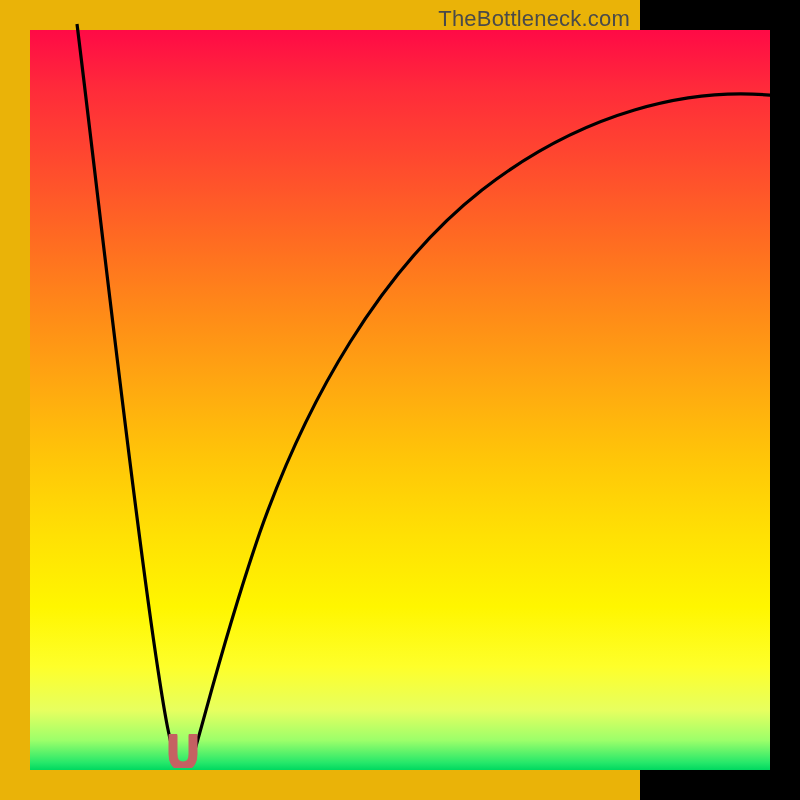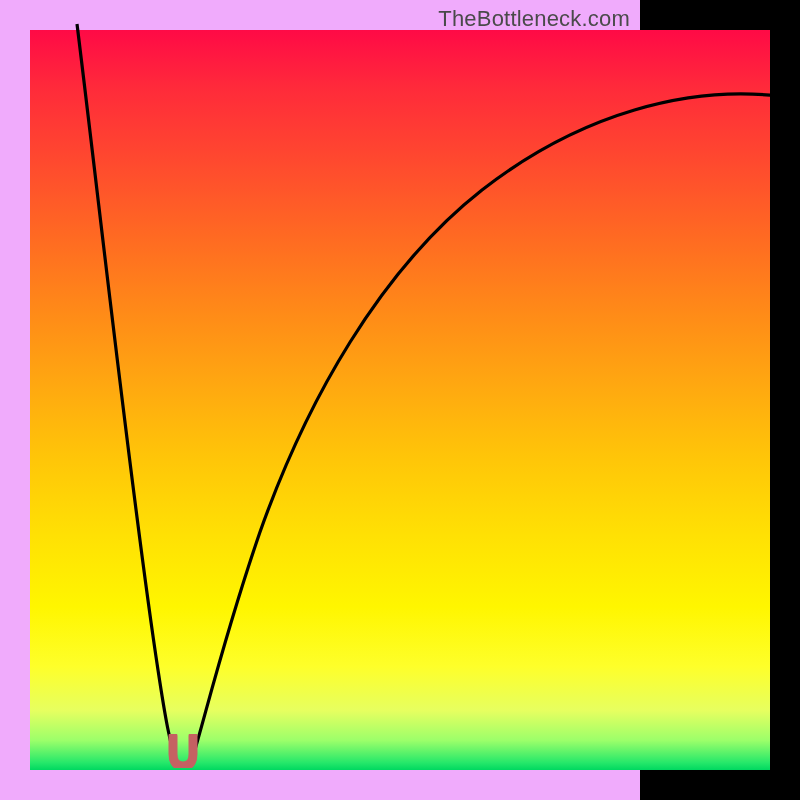--- a/index.html
+++ b/index.html
@@ -8,21 +8,21 @@
     width: 800px;
     height: 800px;
     overflow: hidden;
     background: #000;
     font-family: Arial, Helvetica, sans-serif;
   }
   .frame {
     position: relative;
     width: 640px;
     height: 800px;
-    background: #f0abfc;
+    background: #eab308;
   }
   .plot {
     position: absolute;
     left: 30px;
     top: 30px;
     width: 740px;
     height: 740px;
     background: linear-gradient(
       to bottom,
       #ff0a46 0%,

